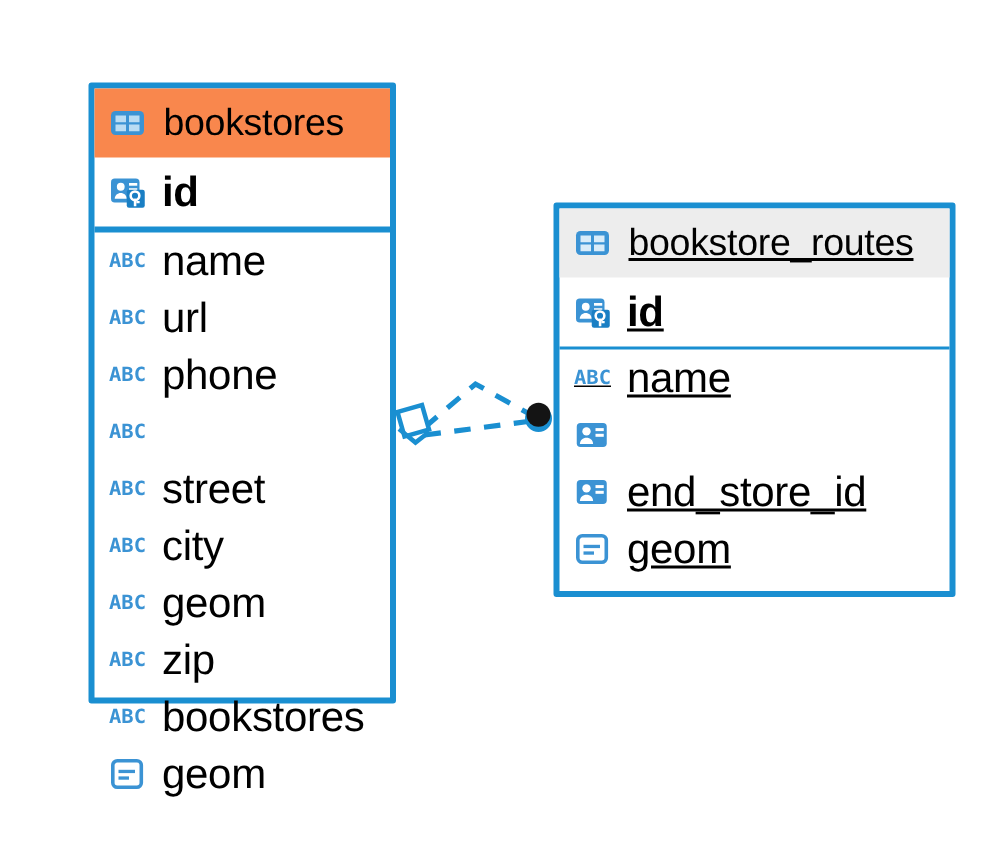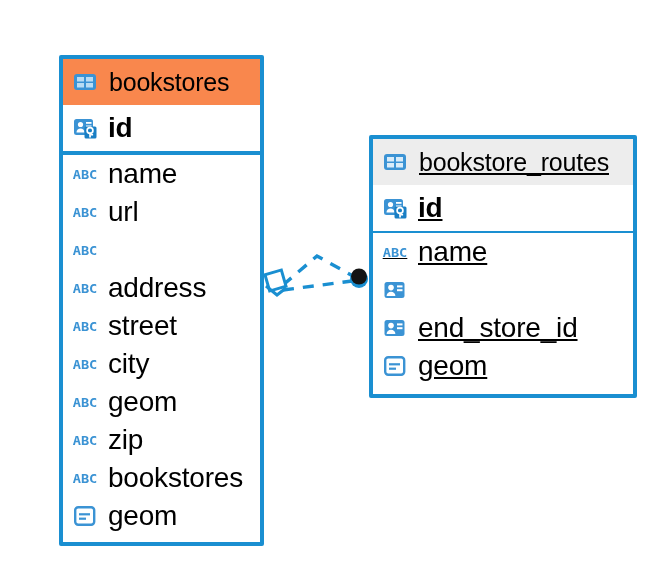--- a/index.html
+++ b/index.html
@@ -106,21 +106,21 @@
     width: 654px;
     height: 570px;
     pointer-events: none;
   }
 </style>
 </head>
 <body>
 
 <div id="canvas">
 
-  <div class="entity" id="entity-bookstores" style="left:59px; top:55px; width:205px; height:491px;">
+  <div class="entity" id="entity-bookstores" style="left:59px; top:55px; width:205px; height:414px;">
 
     <div class="entity-header selected">
       <span class="icon">
         <svg width="26" height="22" viewBox="0 0 26 22">
           <rect x="2" y="3" width="22" height="16" rx="3" fill="#3b93d4"></rect>
           <rect x="5" y="6" width="7" height="4.5" fill="#b9dcf3"></rect>
           <rect x="14" y="6" width="7" height="4.5" fill="#b9dcf3"></rect>
           <rect x="5" y="12" width="7" height="4.5" fill="#b9dcf3"></rect>
           <rect x="14" y="12" width="7" height="4.5" fill="#b9dcf3"></rect>
         </svg>
@@ -154,25 +154,25 @@
         <span class="field-label">name</span>
       </div>
 
       <div class="field">
         <span class="icon icon-abc">ABC</span>
         <span class="field-label">url</span>
       </div>
 
       <div class="field">
         <span class="icon icon-abc">ABC</span>
-      </div>
-
-      <div class="field">
-        <span class="icon icon-abc">ABC</span>
-        <span class="field-label">address</span>
+        <span class="field-label">phone</span>
+      </div>
+
+      <div class="field">
+        <span class="icon icon-abc">ABC</span>
       </div>
 
       <div class="field">
         <span class="icon icon-abc">ABC</span>
         <span class="field-label">street</span>
       </div>
 
       <div class="field">
         <span class="icon icon-abc">ABC</span>
         <span class="field-label">city</span>

